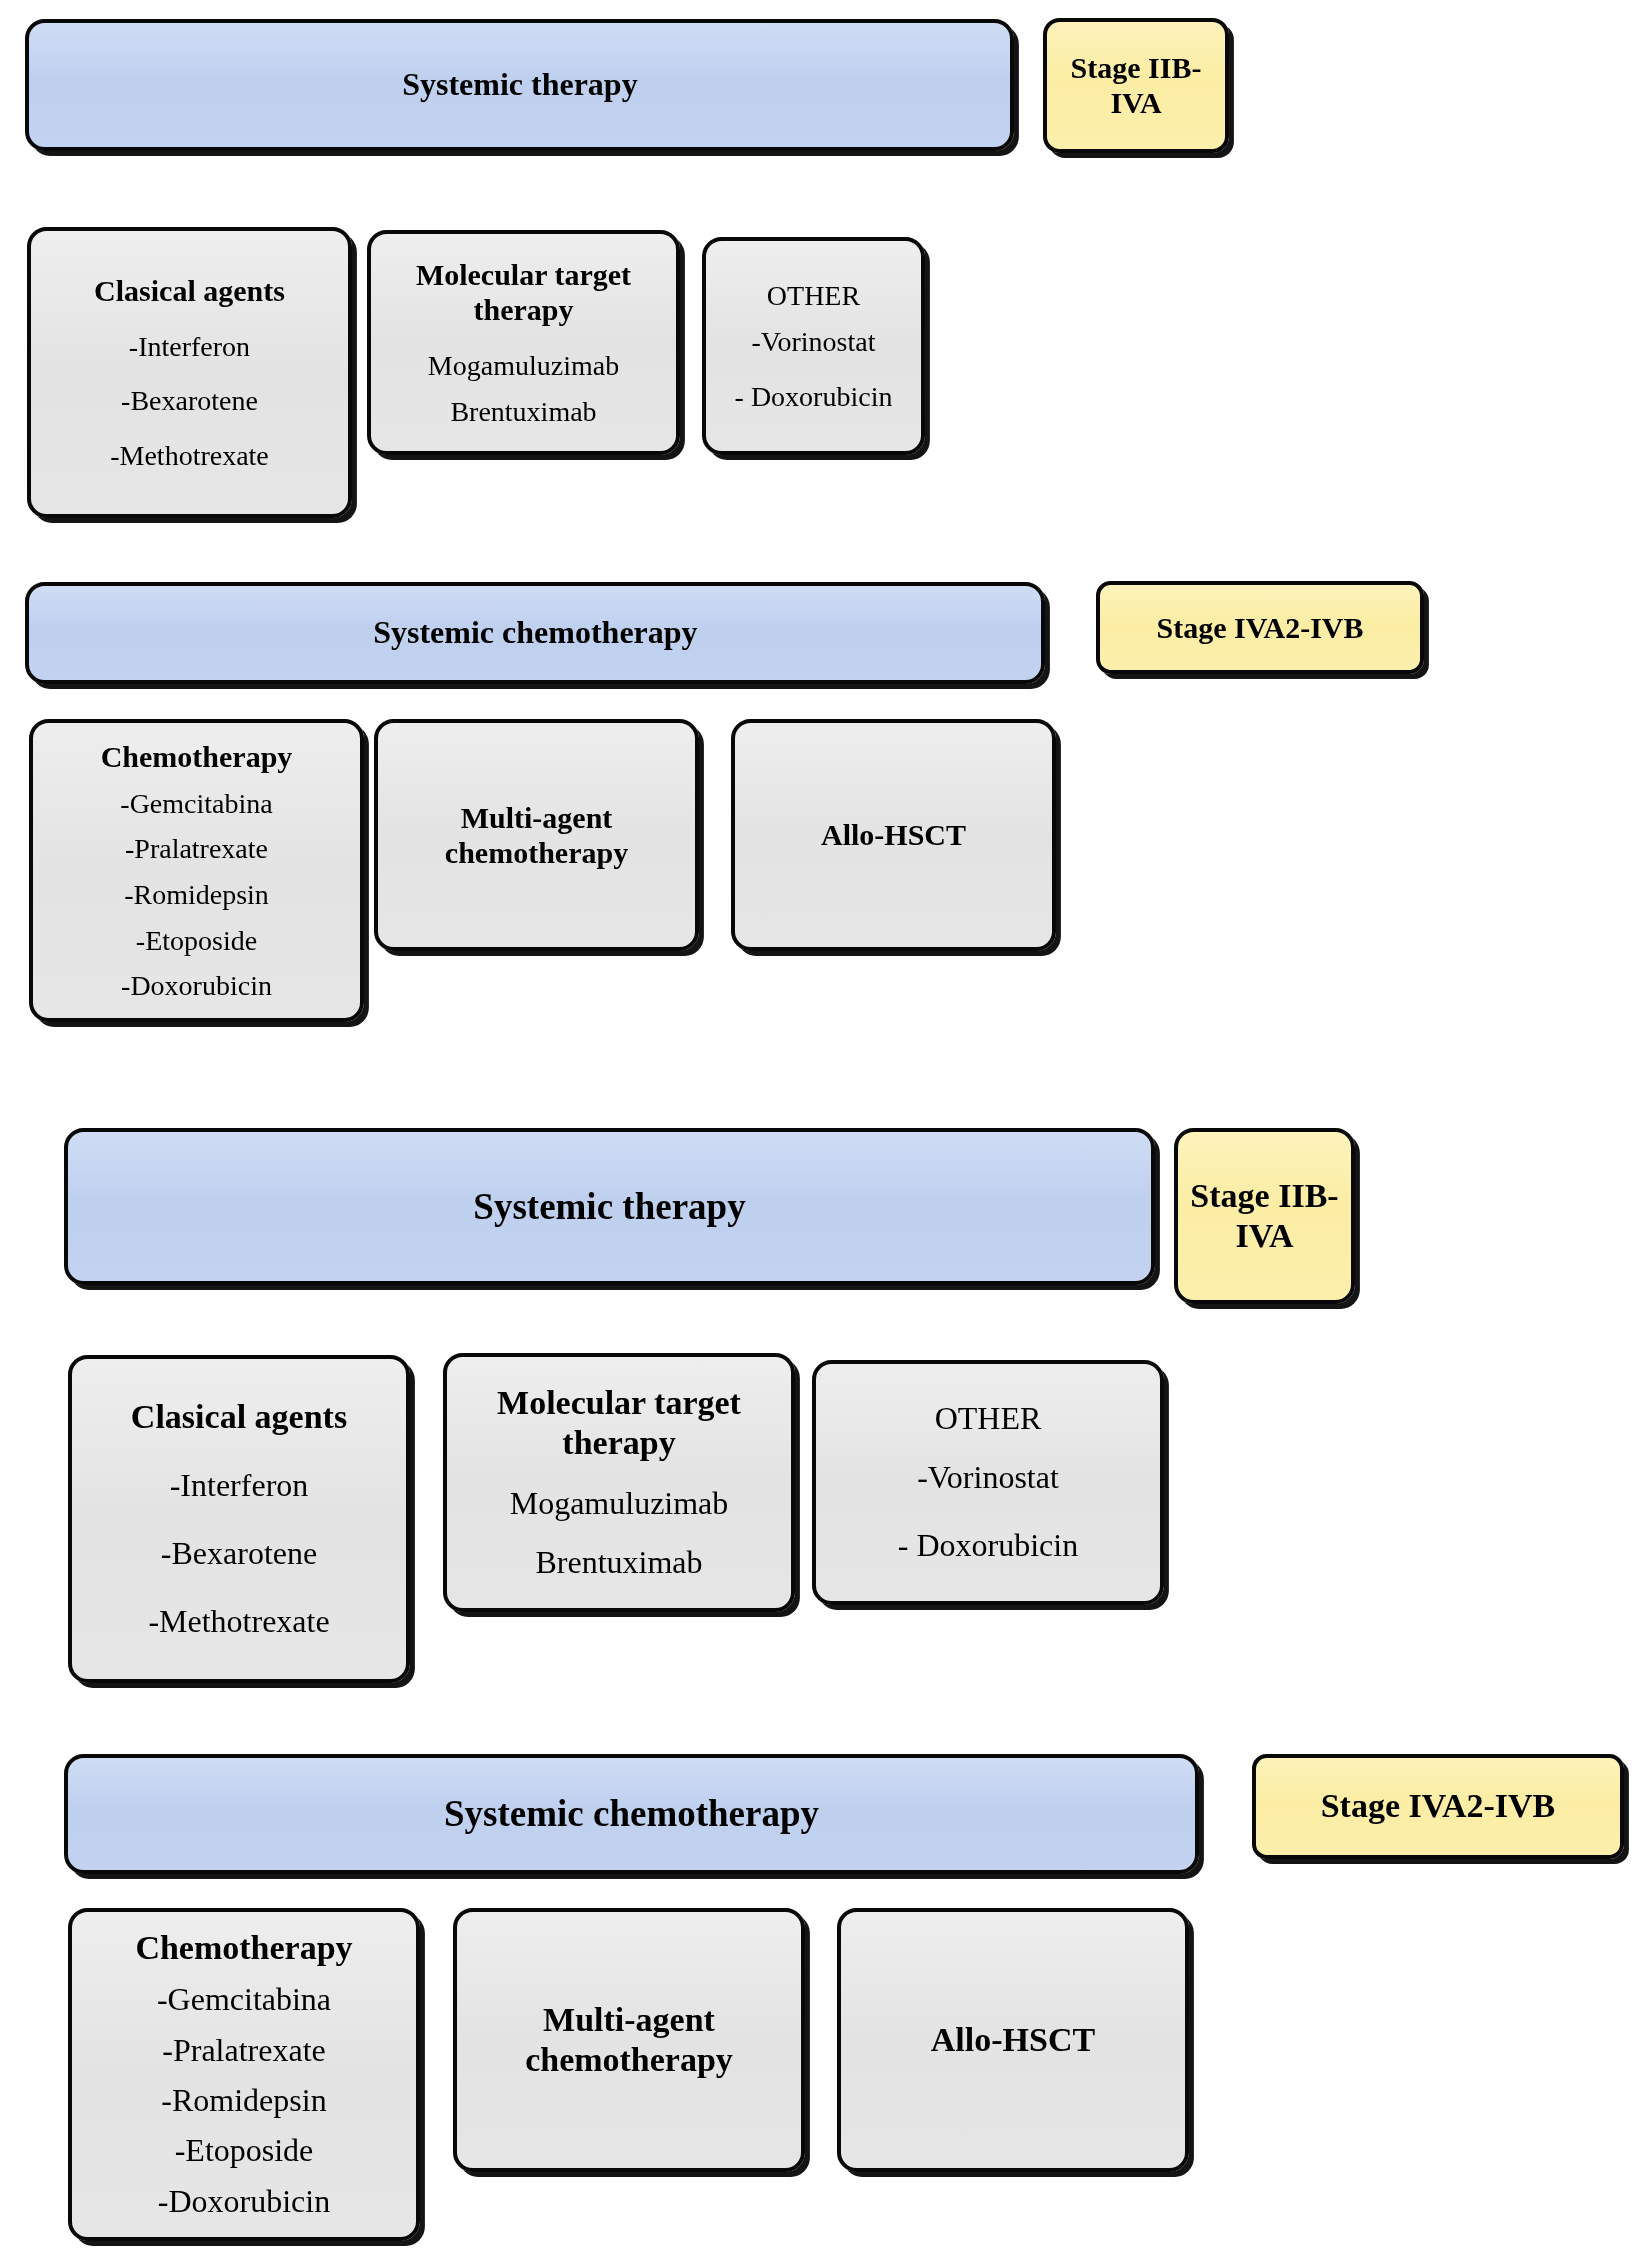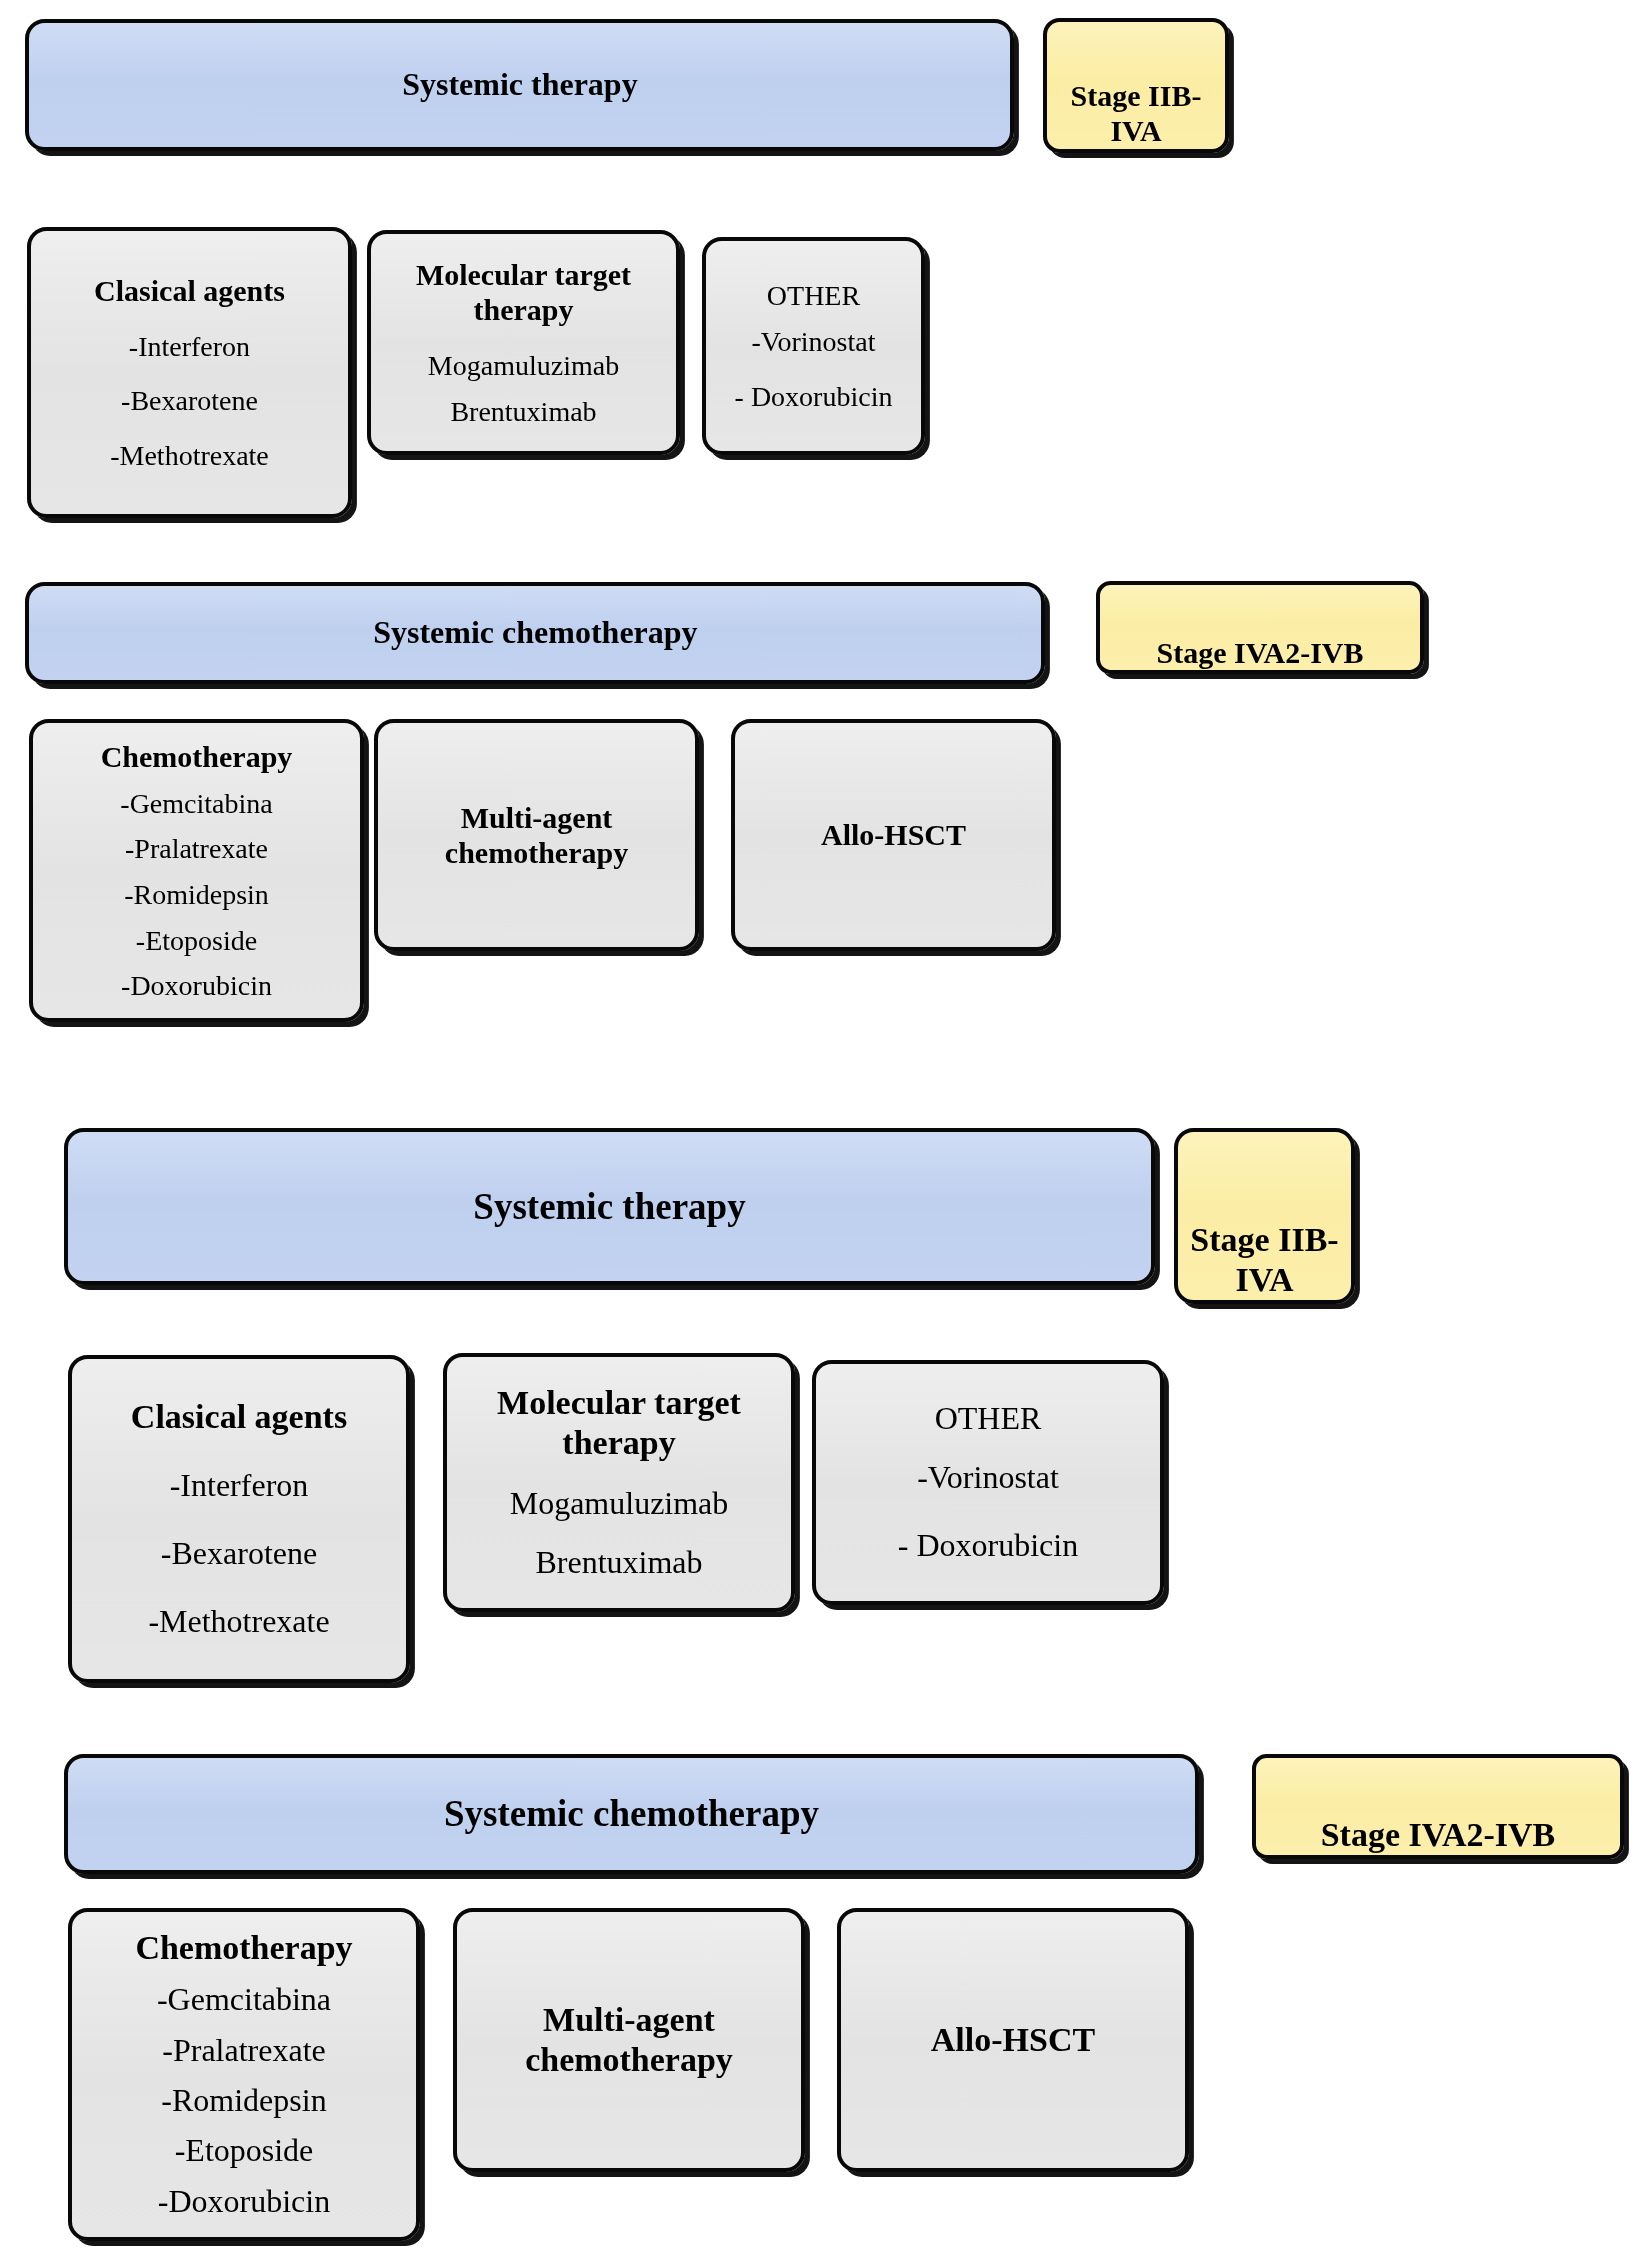--- a/index.html
+++ b/index.html
@@ -16,21 +16,21 @@
     border-radius:19.6px;
     display:flex;
     flex-direction:column;
     align-items:center;
     justify-content:center;
     text-align:center;
     box-shadow:5.4px 5.4px 0 -0.5px rgba(0,0,0,0.92);
     line-height:1.18;
   }
   .node.blue  {background:linear-gradient(180deg,#cfdcf4 0%,#bfd0ef 45%,#c2d2f0 100%);}
-  .node.yellow{background:linear-gradient(180deg,#fdf3bb 0%,#fbeda4 45%,#fcefac 100%);justify-content:flex-end;}
+  .node.yellow{background:linear-gradient(180deg,#fdf3bb 0%,#fbeda4 45%,#fcefac 100%);}
   .node.gray  {background:linear-gradient(180deg,#eeeeee 0%,#e3e3e3 50%,#e6e6e6 100%);font-family:Liberation Serif, serif;}
 
   .node.blue .title,
   .node.yellow .title{font-weight:bold;}
 
   .title{font-weight:bold;display:block;}
   .item{display:block;font-weight:normal;}
 
   
   .s1 .title{font-size:30px;}

